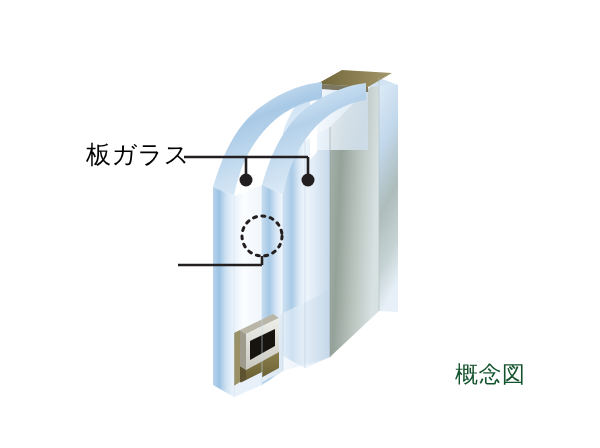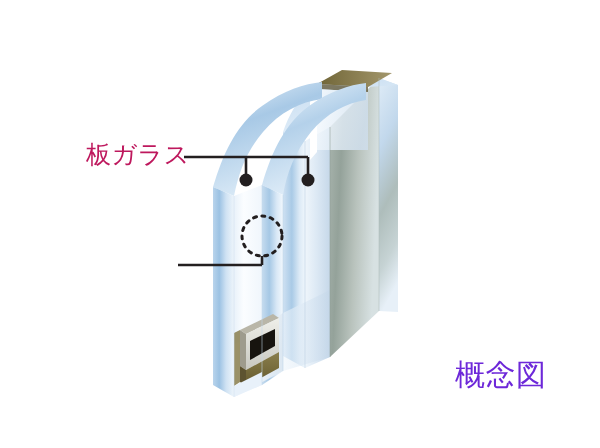--- a/index.html
+++ b/index.html
@@ -16,43 +16,43 @@
   }
   #stage {
     position: absolute;
     left: 0;
     top: 0;
     width: 600px;
     height: 448px;
   }
   .label {
     position: absolute;
-    color: #be185d;
+    color: #000000;
     font-family: "Liberation Serif", "DejaVu Serif", serif;
     white-space: nowrap;
     letter-spacing: 0.5px;
   }
   #label-plate-glass {
     left: 86px;
     top: 140px;
     font-size: 25px;
     line-height: 30px;
   }
   #label-air-layer {
     left: 86px;
     top: 248px;
     font-size: 25px;
     line-height: 30px;
   }
   #label-caption {
     left: 455px;
     top: 361px;
-    font-size: 30px;
+    font-size: 23px;
     line-height: 28px;
-    color: #6d28d9;
+    color: #14532d;
   }
   svg#diagram {
     position: absolute;
     left: 0;
     top: 0;
     display: block;
   }
 </style>
 </head>
 <body>

